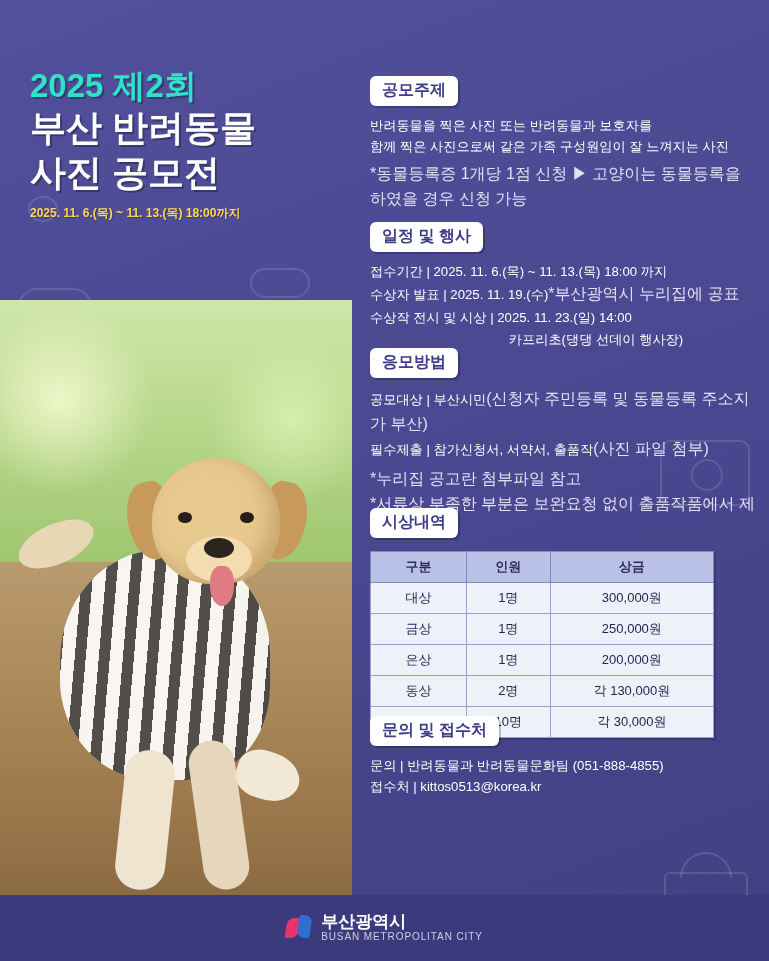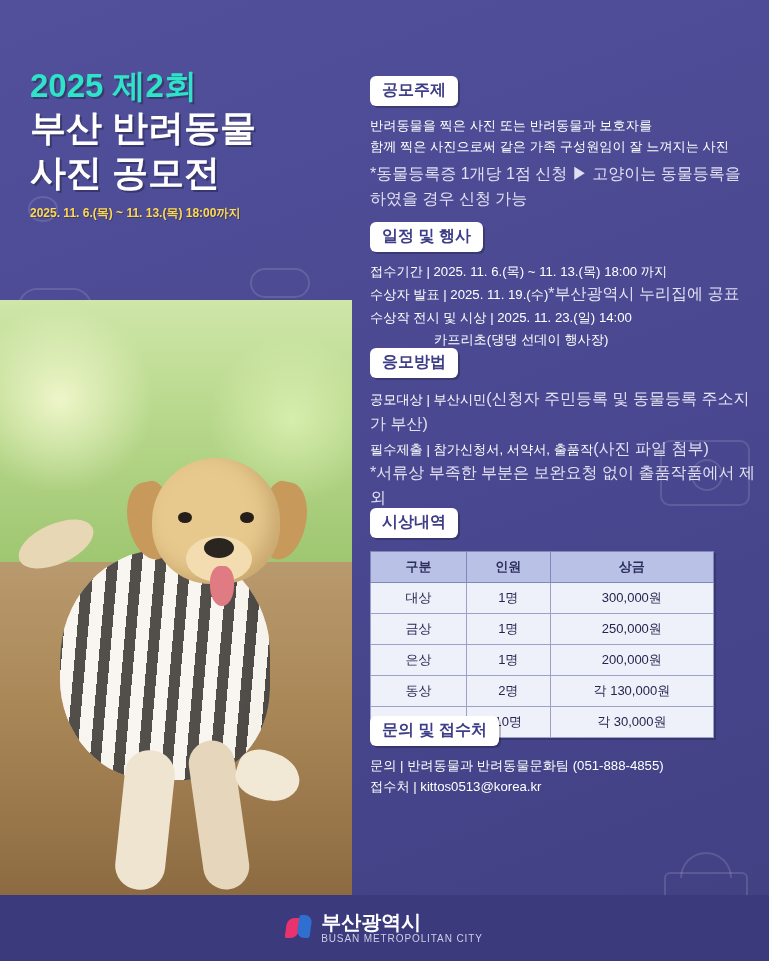--- a/index.html
+++ b/index.html
@@ -273,20 +273,21 @@
     font-size: 13.2px;
     line-height: 1.62;
     color: #ffffff;
   }
   .note {
     font-size: 16px;
     line-height: 1.55;
     color: #e2e0f2;
   }
   .indent-right {
+    text-align: center;
     padding-left: 64px;
   }
 
   
   table.prize {
     border-collapse: collapse;
     width: 344px;
     margin-top: 4px;
     box-shadow: 2px 2px 0 rgba(0,0,0,0.18);
   }
@@ -336,21 +337,21 @@
   }
   .bi-mark::after {
     content: "";
     position: absolute; left: 12px; top: 0px;
     width: 13px; height: 23px;
     background: #2f6fd0;
     border-radius: 2px 8px 2px 8px;
     transform: skewX(-8deg);
   }
   .bi-text-ko {
-    font-size: 20px;
+    font-size: 17px;
     font-weight: 800;
     color: #ffffff;
     line-height: 1.05;
     font-family: Liberation Serif, serif;
   }
   .bi-text-en {
     font-size: 10px;
     letter-spacing: 0.9px;
     color: #cfcde8;
     line-height: 1.2;
@@ -420,20 +421,21 @@
     </div>
 
     <div class="sec" style="top:348px;">
       <div class="sec-head">응모방법</div>
       <div class="body-line">
         <span>공모대상 | 부산시민</span><span class="note">(신청자 주민등록 및 동물등록 주소지가 부산)</span>
       </div>
       <div class="body-line">
         <span>필수제출 | 참가신청서, 서약서, 출품작</span><span class="note">(사진 파일 첨부)</span>
       </div>
+      <div class="note" style="margin-top:6px;">*누리집 공고란 첨부파일 참고</div>
       <div class="note">*서류상 부족한 부분은 보완요청 없이 출품작품에서 제외</div>
     </div>
 
     <div class="sec" style="top:508px;">
       <div class="sec-head">시상내역</div>
       <table class="prize">
         <thead>
           <tr>
             <th>구분</th>
             <th>인원</th>

